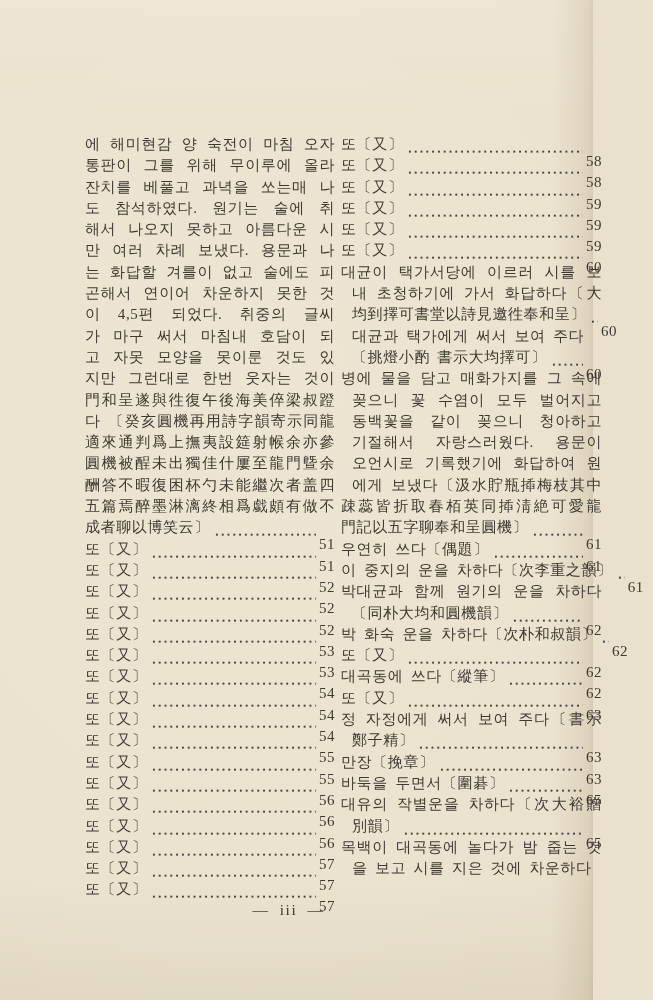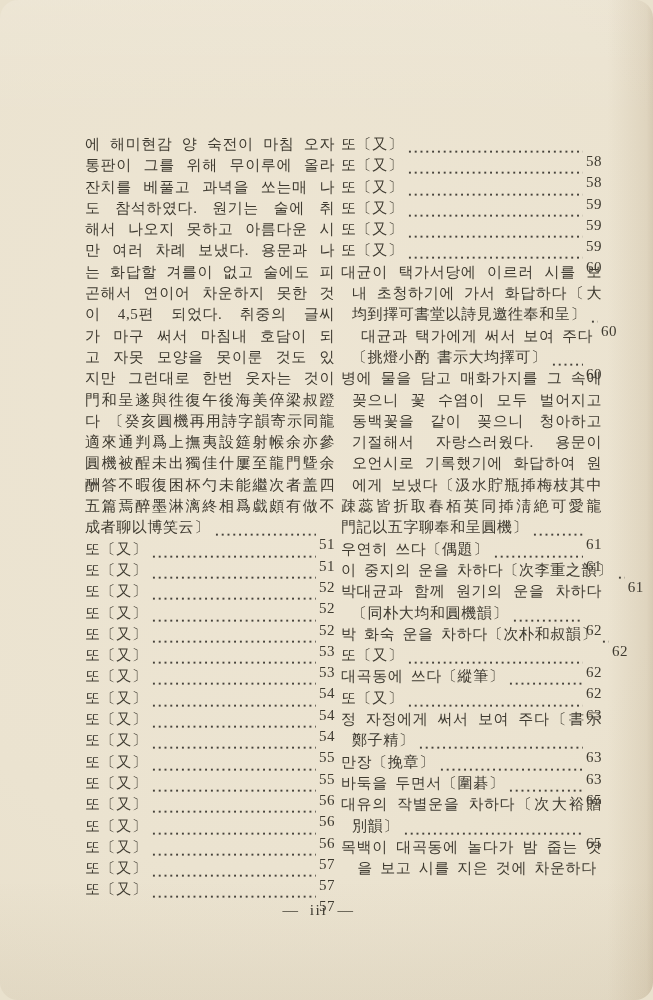--- a/index.html
+++ b/index.html
@@ -2,37 +2,36 @@
 <html><head>
 <meta charset="utf-8">
 <style>
   html,body{margin:0;padding:0;}
   body{
     width:653px;height:1000px;overflow:hidden;
     font-family:"Liberation Serif","DejaVu Serif",serif;
     background:#e9e1cd;
   }
   .page{
-    position:relative;width:653px;height:1000px;
+    position:relative;width:593px;height:1000px;
     background:
       linear-gradient(90deg, rgba(0,0,0,0) 93%, rgba(150,124,84,0.14) 99%, rgba(140,114,76,0.22) 100%),
       linear-gradient(180deg, rgba(255,255,255,0.10) 0%, rgba(0,0,0,0) 12%, rgba(0,0,0,0) 88%, rgba(120,100,64,0.07) 100%),
       radial-gradient(120% 90% at 42% 38%, #ede5d3 0%, #ebe3d0 55%, #e7dec9 100%);
     color:#3e3a30;
-    border-radius:18px;
   }
   .col{position:absolute;top:134px;font-size:15px;}
   .col-left{left:85px;width:250px;}
   .col-right{left:341px;width:261px;}
   .line{
     height:21.3px;line-height:21.3px;white-space:nowrap;
     letter-spacing:0.6px;word-spacing:3px;
   }
   .just{white-space:normal;text-align:justify;text-align-last:justify;word-break:keep-all;overflow:hidden;}
-  .plain{text-align:center;}
+  .plain{text-align:left;}
   .indent{padding-left:11px;}
   .leader{display:flex;}
   .leader .t{flex:0 0 auto;white-space:nowrap;}
   .dots{
     flex:1 1 auto;min-width:8px;margin:0 3px 0 4px;
     background-image:radial-gradient(circle,#46423a 1.15px,rgba(0,0,0,0) 1.35px);
     background-repeat:repeat-x;background-size:5.8px 21.3px;background-position:0 7px;
   }
   .pg{flex:0 0 auto;letter-spacing:0.5px;word-spacing:0;margin-top:17px;}
   .footer{

